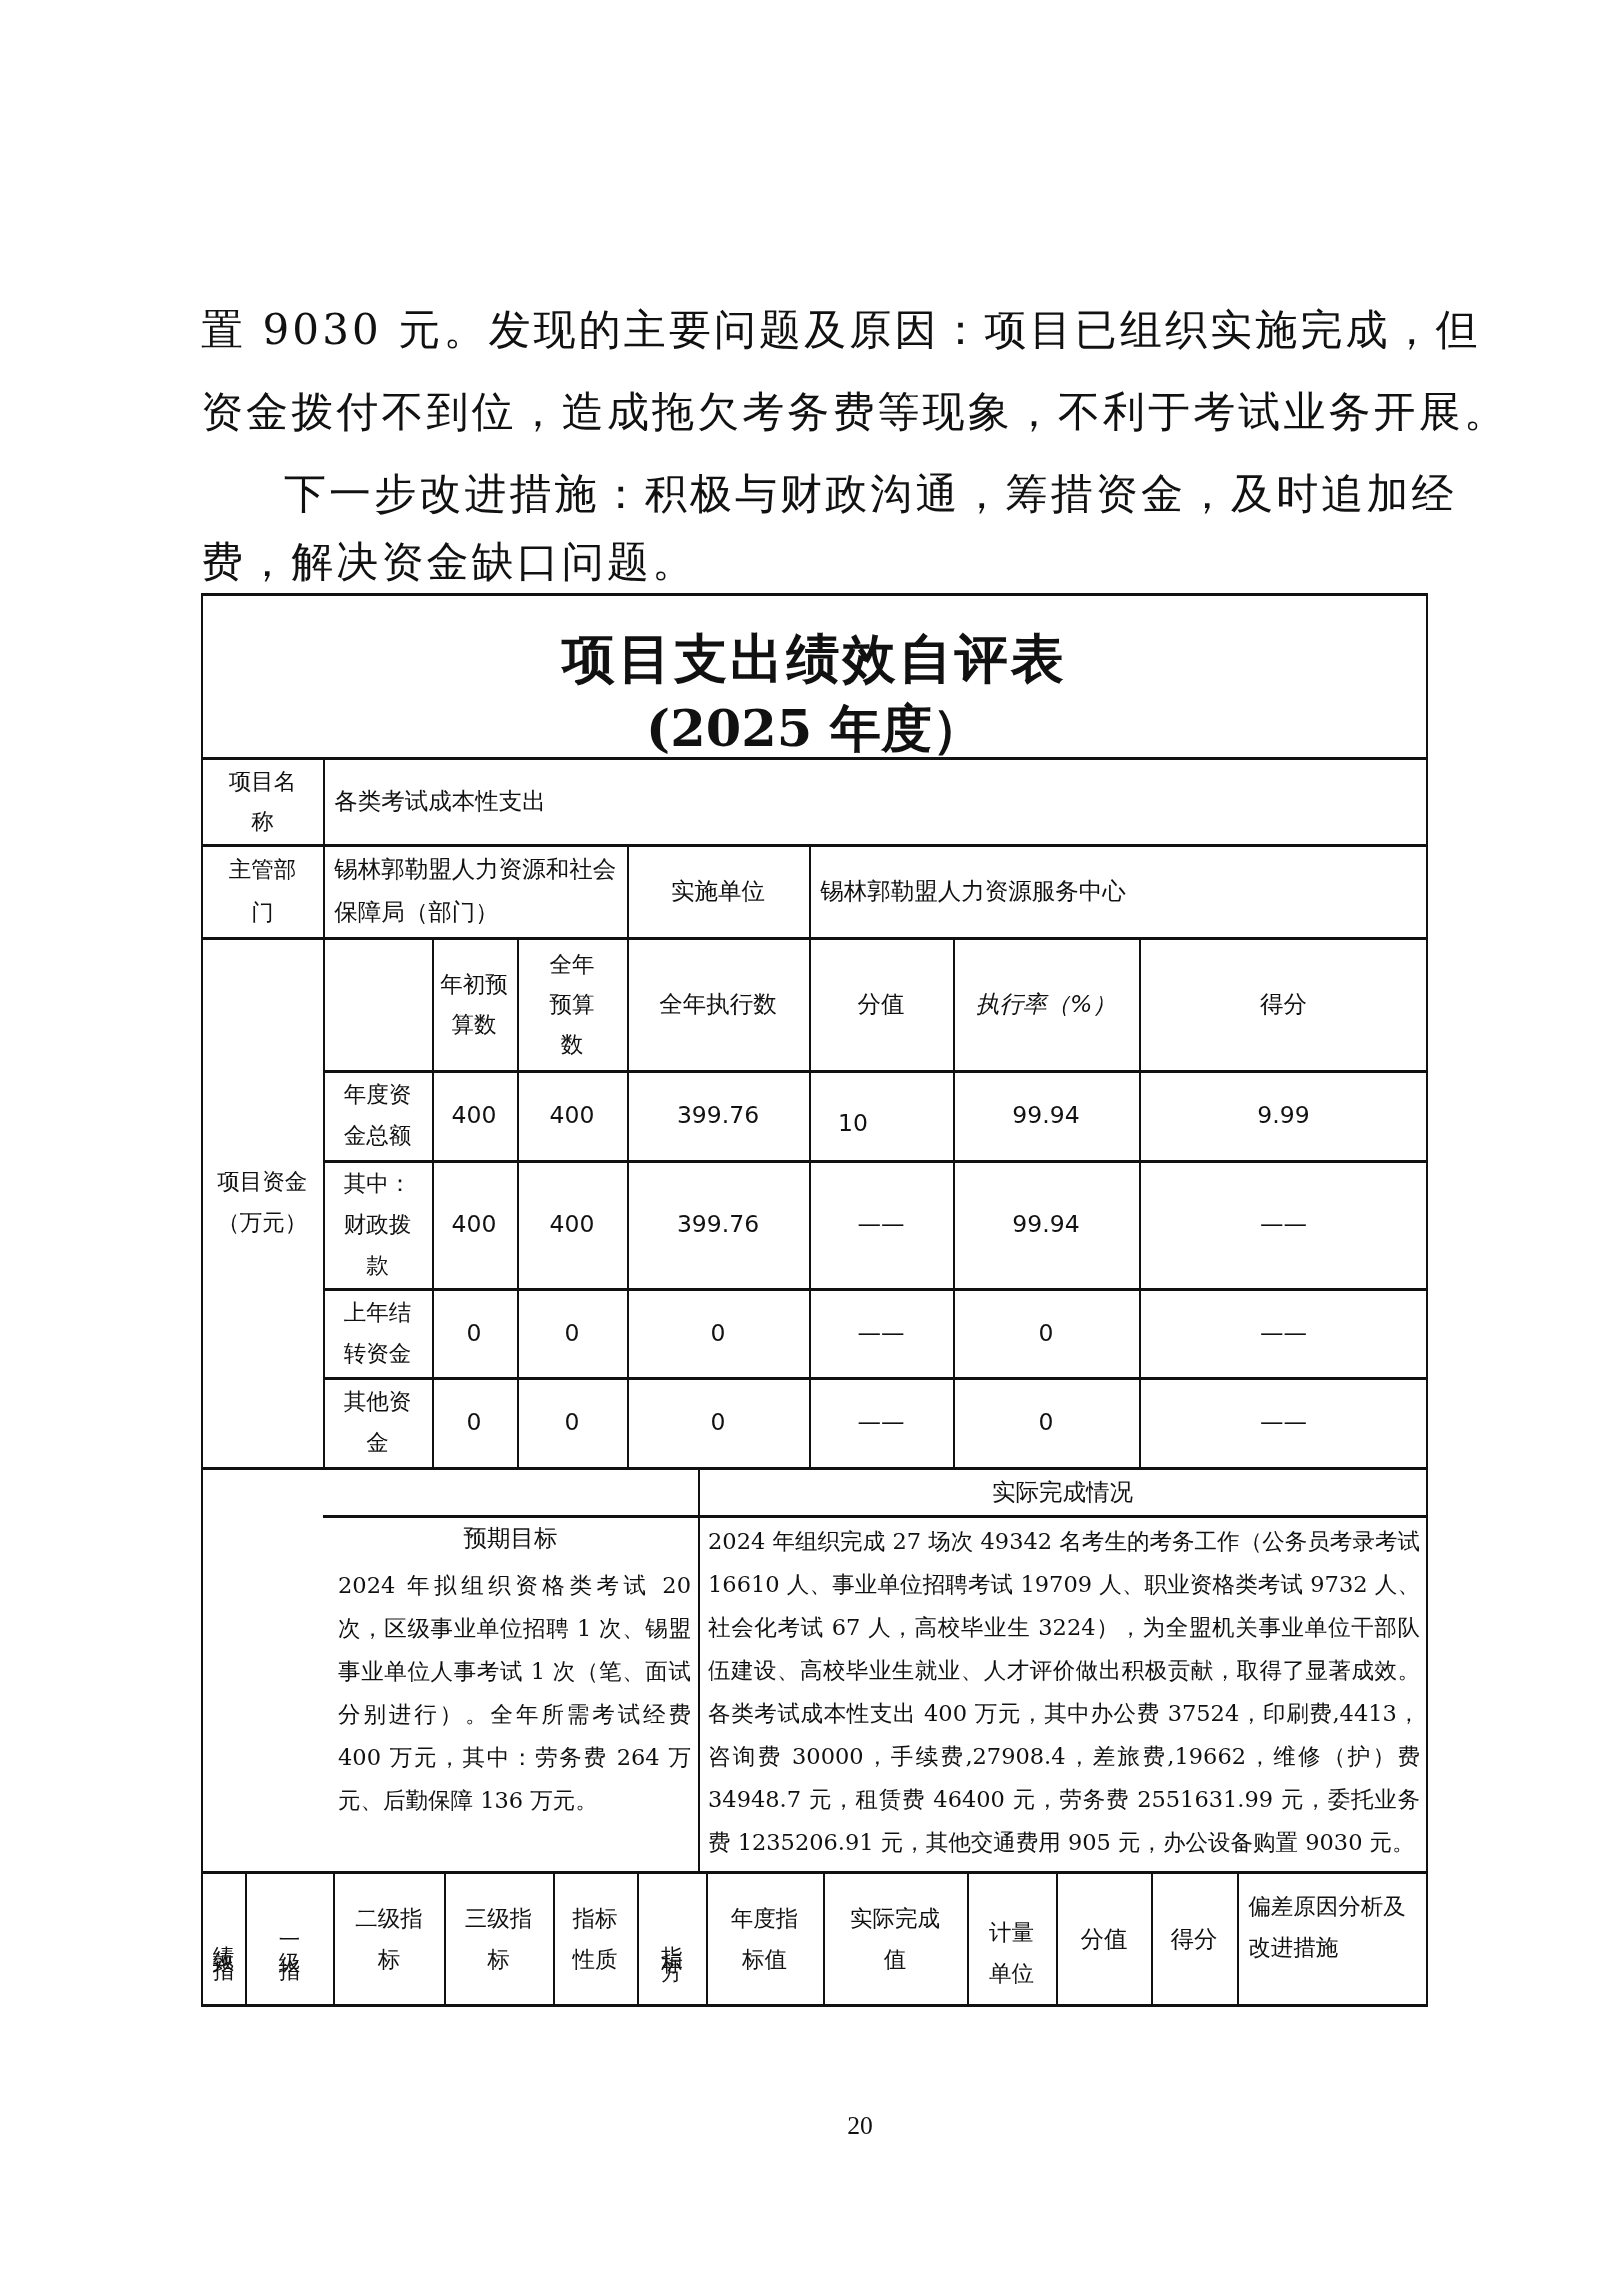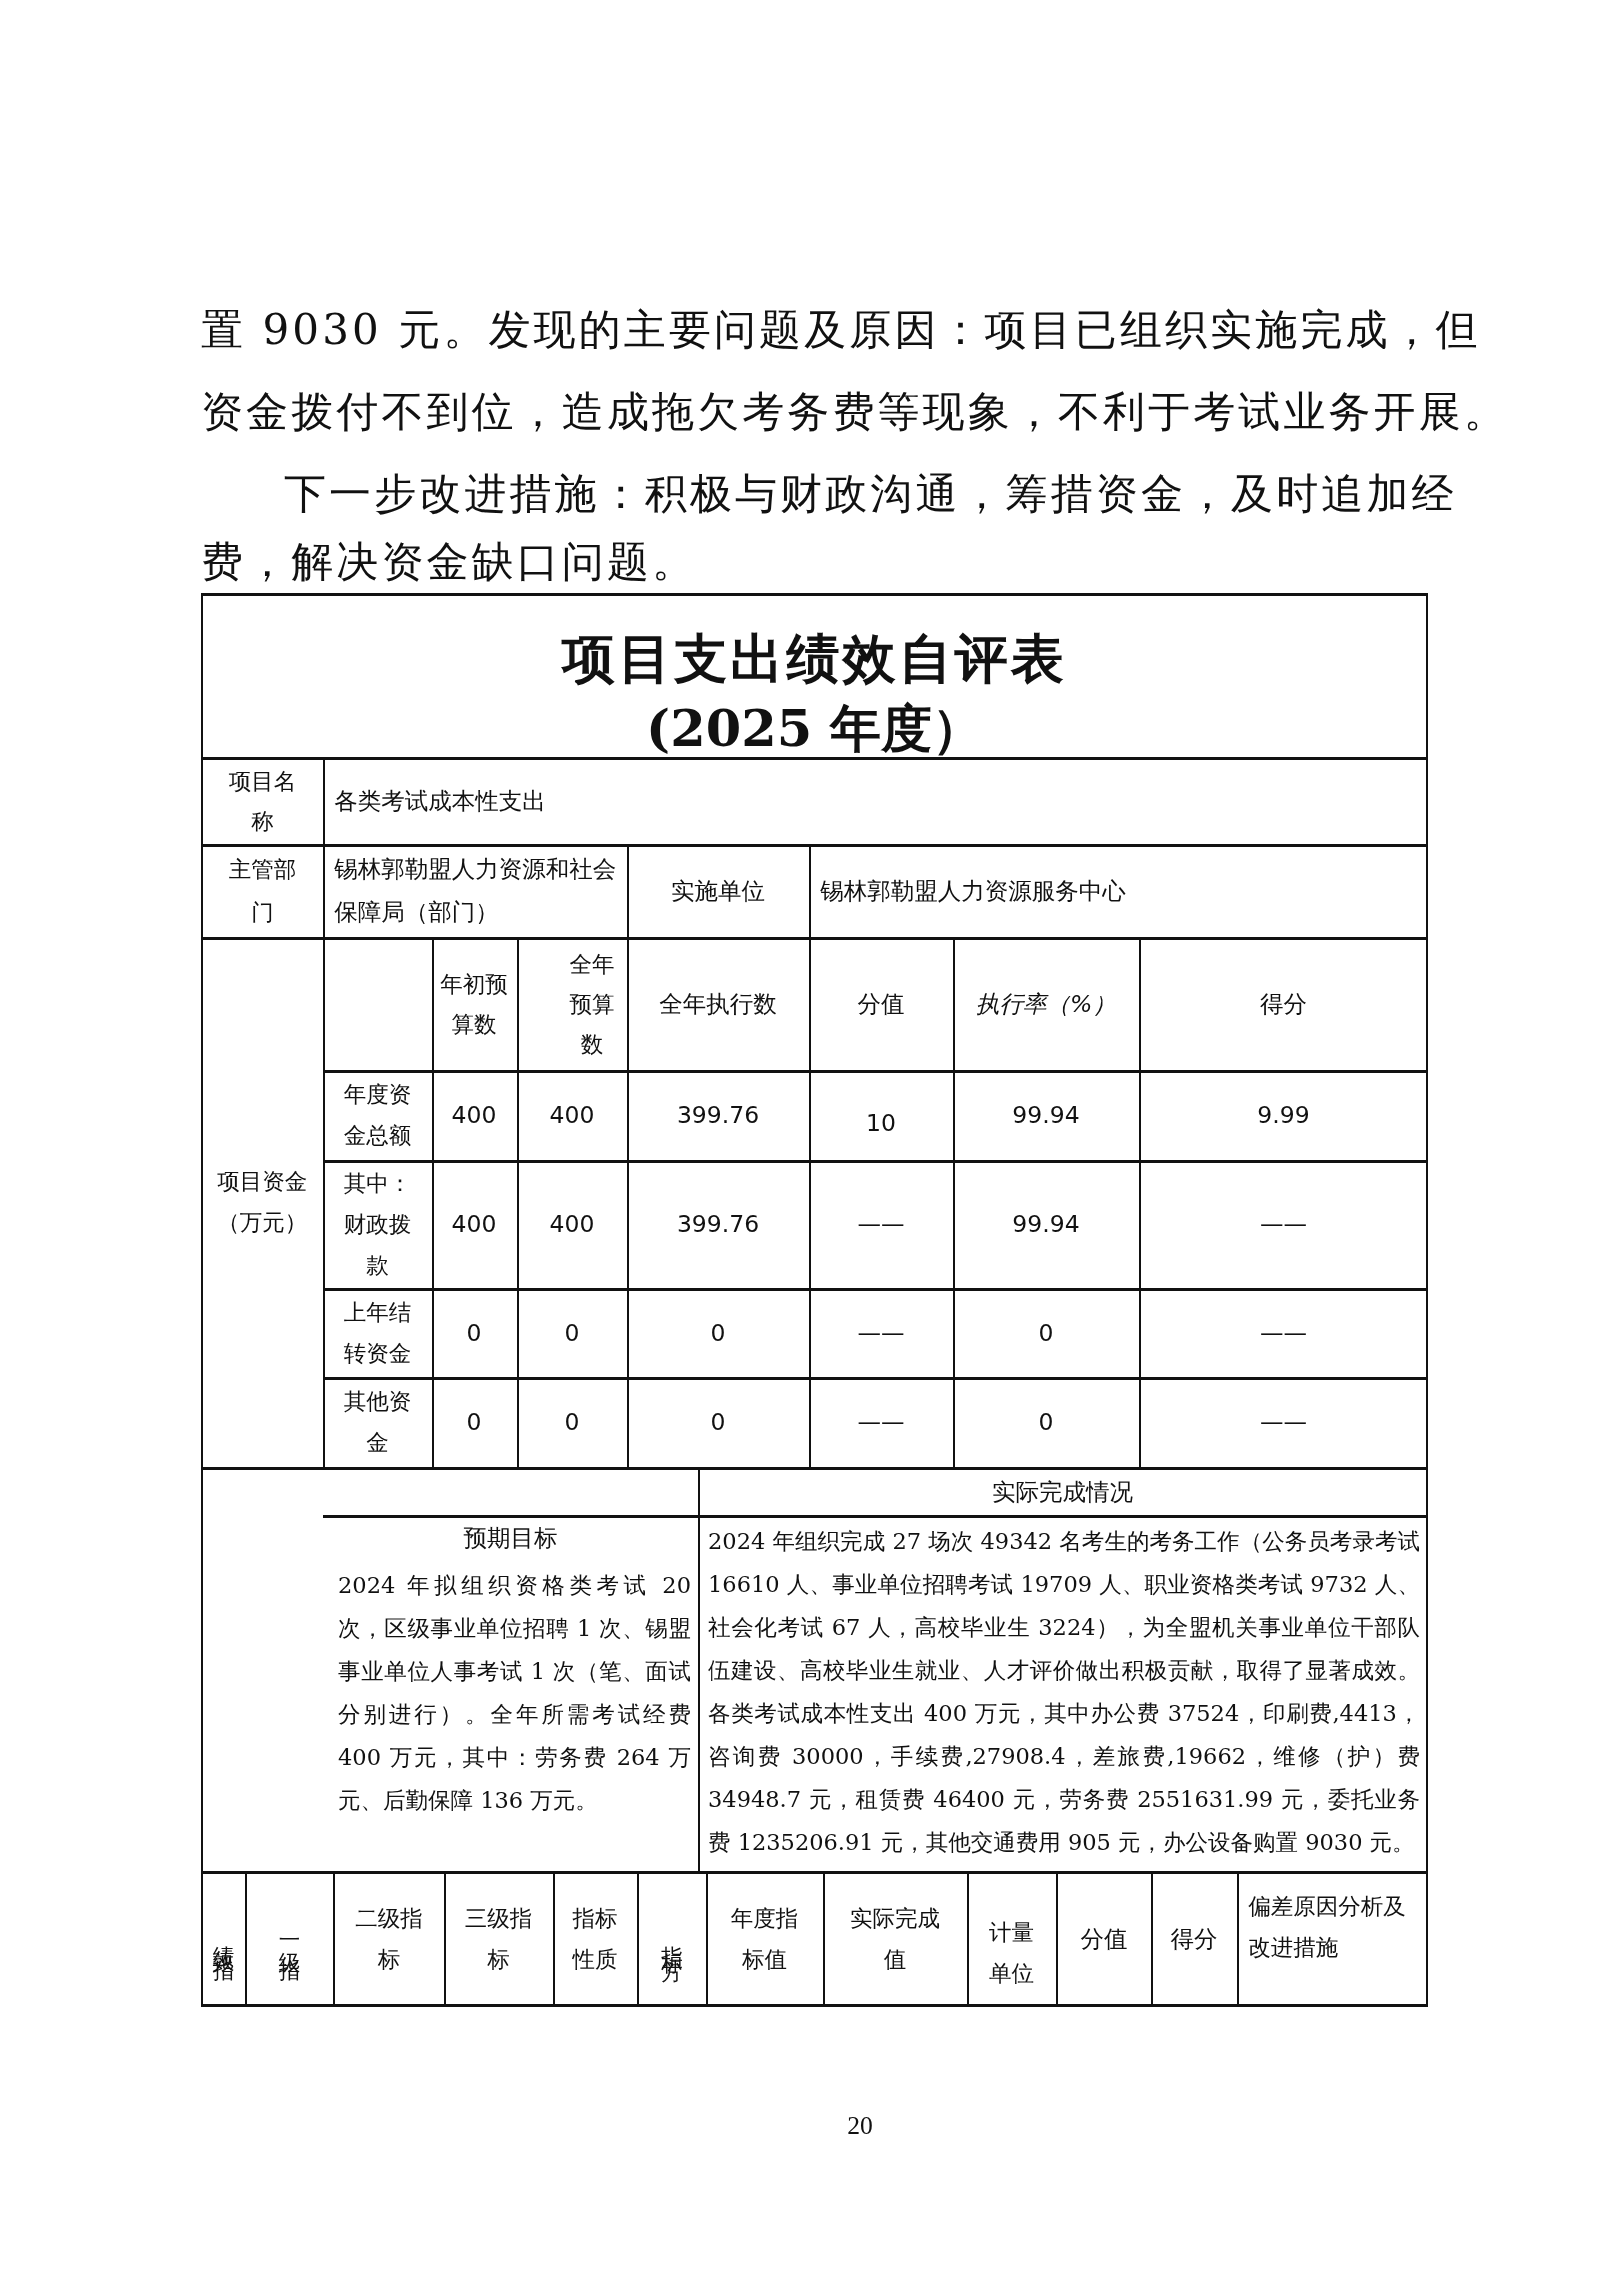--- a/index.html
+++ b/index.html
@@ -84,31 +84,31 @@
   <div class="cell left" style="left:122px; top:164px; width:1104px; height:87px;">各类考试成本性支出</div>
 
   <div class="cell" style="left:15.4px; top:251px; width:92px; height:93px; line-height:43px; font-size:22.5px;">主管部门</div>
   <div class="cell left" style="left:122px; top:251px; width:304px; height:93px; line-height:43px;">锡林郭勒盟人力资源和社会保障局（部门）</div>
   <div class="cell" style="left:426px; top:251px; width:182px; height:93px;text-align:center;">实施单位</div>
   <div class="cell left" style="left:608px; top:251px; width:619px; height:93px;">锡林郭勒盟人力资源服务中心</div>
 
   <div class="cell" style="left:10.2px; top:344px; width:102px; height:530px; line-height:41px; font-size:22.5px;">项目资金（万元）</div>
 
   <div class="cell" style="left:231px; top:344px; width:84px; height:133px; line-height:40px; font-size:22.5px;">年初预算数</div>
-  <div class="cell" style="left:336px; top:344px; width:110px; height:133px; line-height:40px; font-size:22.5px; padding:0 31px;">全年预算数</div>
+  <div class="cell" style="left:316px; top:344px; width:110px; height:133px; line-height:40px; font-size:22.5px; padding:0 31px;">全年预算数</div>
   <div class="cell" style="left:426px; top:344px; width:182px; height:133px;">全年执行数</div>
   <div class="cell" style="left:608px; top:344px; width:144px; height:133px;">分值</div>
   <div class="cell" style="left:752px; top:344px; width:186px; height:133px;font-style:italic;">执行率（%）</div>
   <div class="cell" style="left:938px; top:344px; width:289px; height:133px;">得分</div>
 
   <div class="cell" style="left:122px; top:477px; width:109px; height:90px; line-height:41px; font-size:22.5px; padding:0 10.2px;">年度资金总额</div>
   <div class="cell" style="left:231px; top:477px; width:84px; height:90px;">400</div>
   <div class="cell" style="left:316px; top:477px; width:110px; height:90px;">400</div>
   <div class="cell" style="left:426px; top:477px; width:182px; height:90px;">399.76</div>
-  <div class="cell" style="left:608px; top:477px; width:144px; height:106px;">10</div>
+  <div class="cell" style="left:580px; top:477px; width:144px; height:106px;">10</div>
   <div class="cell" style="left:752px; top:477px; width:186px; height:90px;">99.94</div>
   <div class="cell" style="left:938px; top:477px; width:289px; height:90px;">9.99</div>
 
   <div class="cell" style="left:122px; top:567px; width:109px; height:128px; line-height:41px; font-size:22.5px; padding:0 10.2px;">其中：财政拨款</div>
   <div class="cell" style="left:231px; top:567px; width:84px; height:128px;">400</div>
   <div class="cell" style="left:316px; top:567px; width:110px; height:128px;">400</div>
   <div class="cell" style="left:426px; top:567px; width:182px; height:128px;">399.76</div>
   <div class="cell" style="left:608px; top:567px; width:144px; height:128px;">——</div>
   <div class="cell" style="left:752px; top:567px; width:186px; height:128px;">99.94</div>
   <div class="cell" style="left:938px; top:567px; width:289px; height:128px;">——</div>

